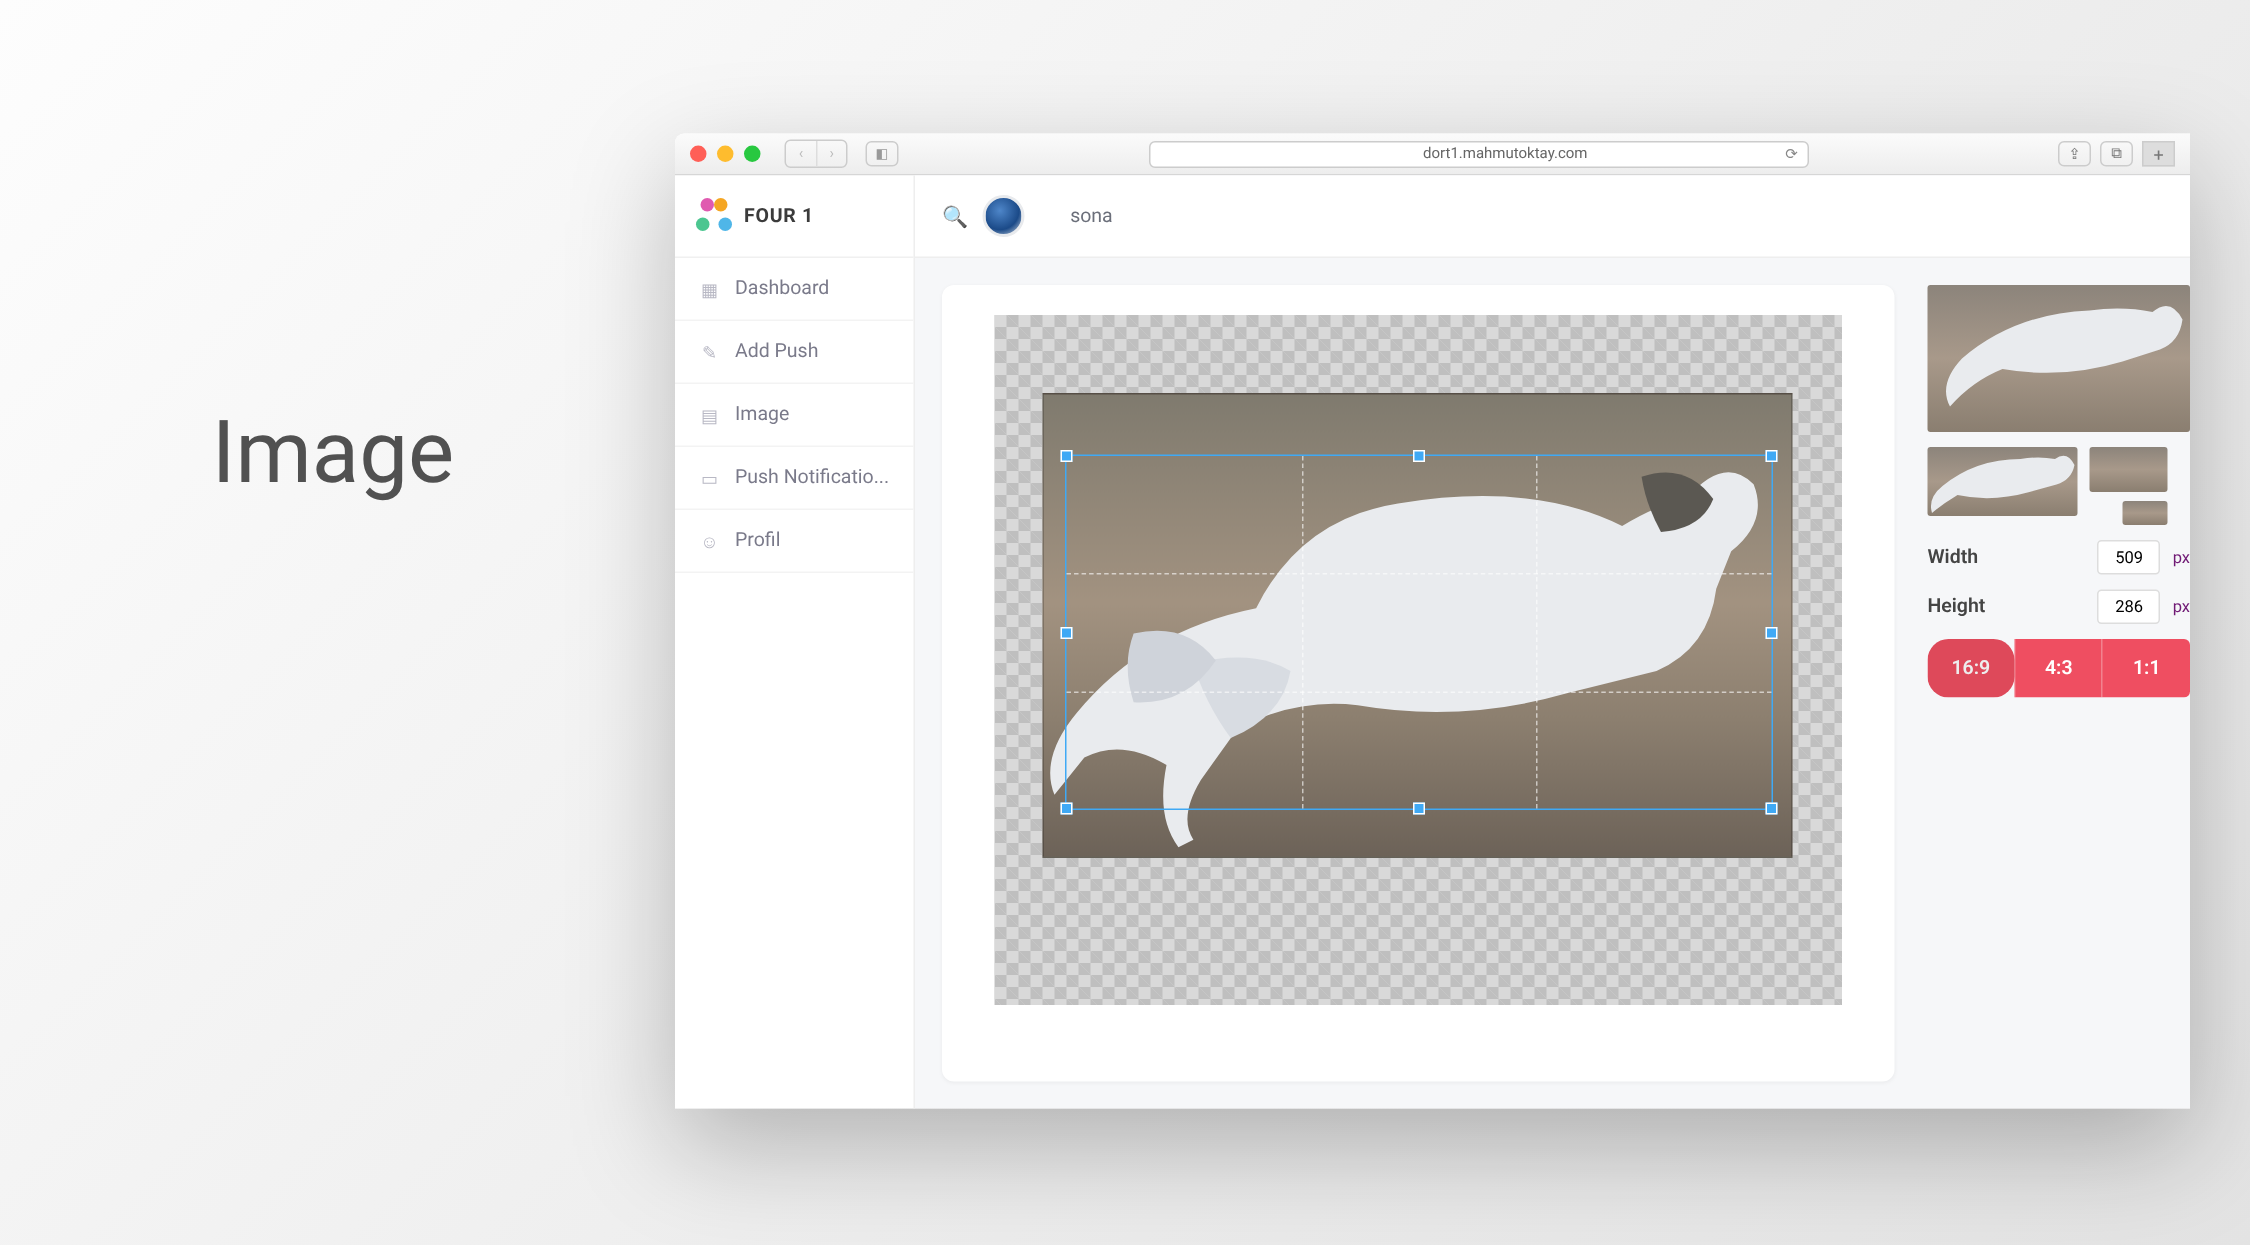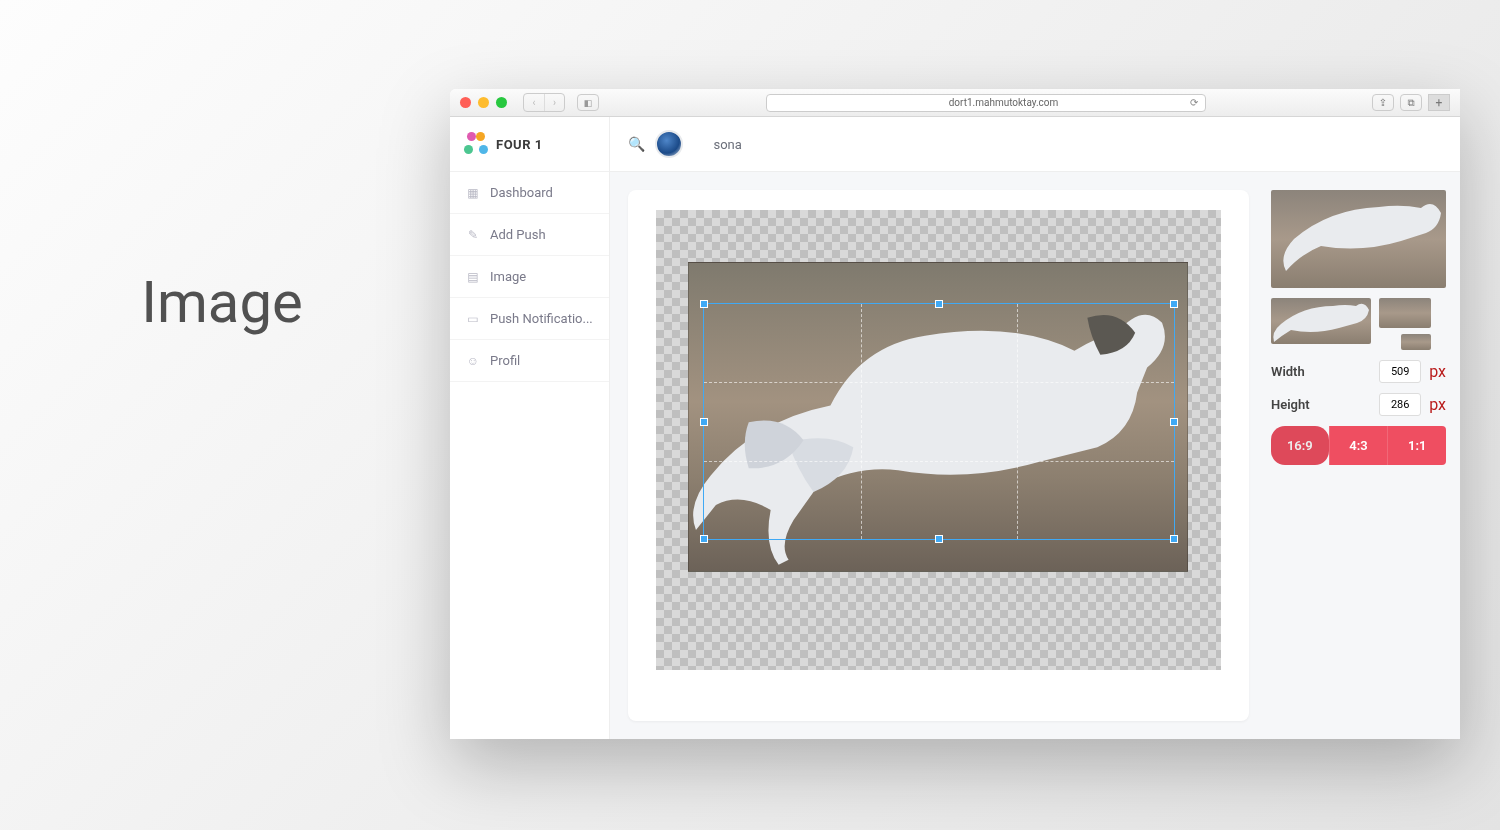--- a/index.html
+++ b/index.html
@@ -74,21 +74,21 @@
 .nav .ico { width: 14px; height: 14px; display: inline-flex; align-items: center; justify-content: center; color: #b8b8c4; font-size: 12px; }
 
 .main { flex: 1; display: flex; flex-direction: column; background: #f6f7f9; }
 .topbar { height: 55px; background: #fff; border-bottom: 1px solid #eee; display: flex; align-items: center; padding: 0 18px; gap: 10px; }
 .search-ico { color: #b8b8c4; font-size: 14px; }
 .search-input { flex: 1; border: none; outline: none; font-size: 14px; color: #666; background: transparent; }
 .search-input::placeholder { color: #b8bcc6; }
 .avatar { width: 28px; height: 28px; border-radius: 50%; background: radial-gradient(circle at 40% 35%, #4e86c9, #1b4a88 60%, #d5dde6 100%); border: 2px solid #e8eaed; }
 .username { color: #6b6f7a; font-size: 13px; margin-left: 20px; }
 
-.content { flex: 1; padding: 18px 14px 18px 18px; display: flex; gap: 22px; overflow: hidden; }
+.content { flex: 1; padding: 18px 0 18px 18px; display: flex; gap: 22px; overflow: hidden; }
 .card { background: #fff; border-radius: 8px; box-shadow: 0 1px 3px rgba(0,0,0,0.05); padding: 20px; flex: 1; display: flex; align-items: flex-start; justify-content: center; }
 .canvas {
   width: 565px; height: 460px;
   background-color: #d9d9d9;
   background-image:
     linear-gradient(45deg, #bfbfbf 25%, transparent 25%, transparent 75%, #bfbfbf 75%),
     linear-gradient(45deg, #bfbfbf 25%, transparent 25%, transparent 75%, #bfbfbf 75%);
   background-size: 16px 16px;
   background-position: 0 0, 8px 8px;
   position: relative;
@@ -119,21 +119,21 @@
 .preview-lg, .preview-sm { background: linear-gradient(180deg, #8c847b 0%, #a8998a 50%, #8a7e70 100%); position: relative; border-radius: 2px; }
 .preview-lg { width: 175px; height: 98px; }
 .row-sm { display: flex; gap: 8px; }
 .preview-sm.a { width: 100px; height: 46px; }
 .preview-sm.b { width: 52px; height: 30px; }
 .preview-sm.c { width: 30px; height: 16px; align-self: flex-end; }
 .stack-sm { display: flex; flex-direction: column; gap: 6px; }
 .dim-row { display: flex; align-items: center; gap: 8px; font-size: 13px; color: #444; }
 .dim-row label { flex: 1; font-weight: 600; }
 .dim-row input { width: 42px; border: 1px solid #ddd; border-radius: 3px; padding: 4px 3px; font-size: 11px; text-align: center; }
-.dim-row .unit { font-size: 16px; color: #b91c1c; }
+.dim-row .unit { font-size: 11px; color: #701a75; }
 .btn-row { display: flex; border-radius: 4px; overflow: hidden; }
 .btn-row.red button { background: #ef4e61; }
 .btn-row.green button { background: #2bc48a; }
 .btn-row button { flex: 1; border: none; color: #fff; font-size: 13px; font-weight: 600; padding: 12px 4px; cursor: pointer; }
 .btn-row button + button { border-left: 1px solid rgba(255,255,255,0.15); }
 .btn-row button.active { filter: brightness(0.93); border-radius: 14px; }
 .horse-mini { position:absolute; inset:0; }
 </style>
 </head>
 <body>

